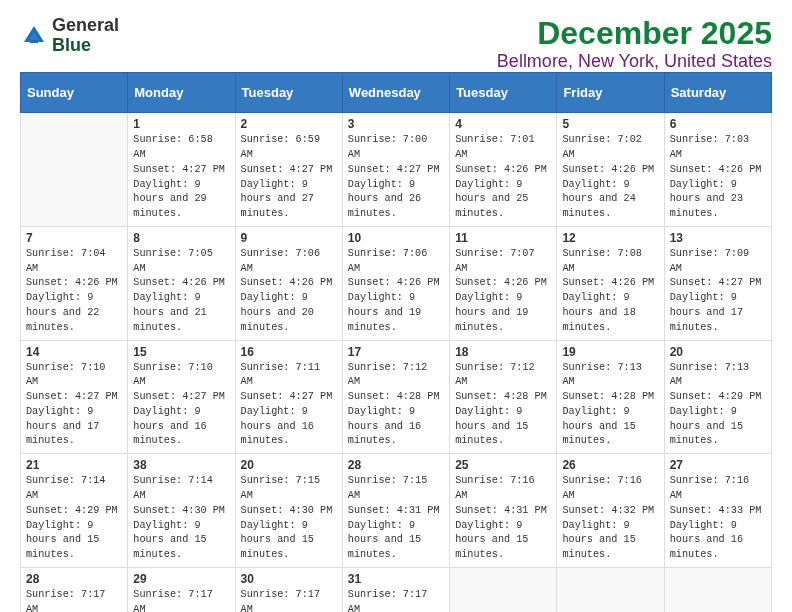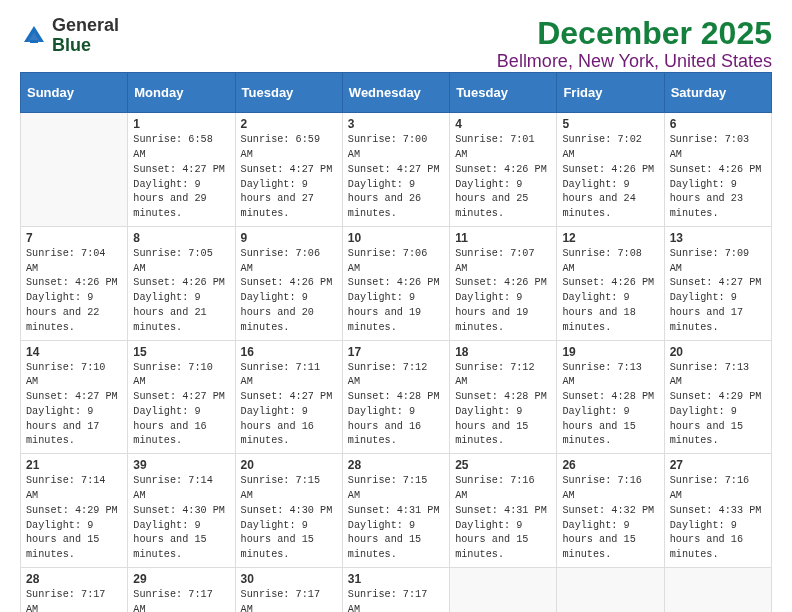--- a/index.html
+++ b/index.html
@@ -213,21 +213,21 @@
             <span class="day-num">20</span>
             <div class="day-info">Sunrise: 7:13 AM<br>Sunset: 4:29 PM<br>Daylight: 9 hours and 15 minutes.</div>
           </td>
         </tr>
         <tr>
           <td>
             <span class="day-num">21</span>
             <div class="day-info">Sunrise: 7:14 AM<br>Sunset: 4:29 PM<br>Daylight: 9 hours and 15 minutes.</div>
           </td>
           <td>
-            <span class="day-num">39</span>
+            <span class="day-num">38</span>
             <div class="day-info">Sunrise: 7:14 AM<br>Sunset: 4:30 PM<br>Daylight: 9 hours and 15 minutes.</div>
           </td>
           <td>
             <span class="day-num">20</span>
             <div class="day-info">Sunrise: 7:15 AM<br>Sunset: 4:30 PM<br>Daylight: 9 hours and 15 minutes.</div>
           </td>
           <td>
             <span class="day-num">28</span>
             <div class="day-info">Sunrise: 7:15 AM<br>Sunset: 4:31 PM<br>Daylight: 9 hours and 15 minutes.</div>
           </td>

